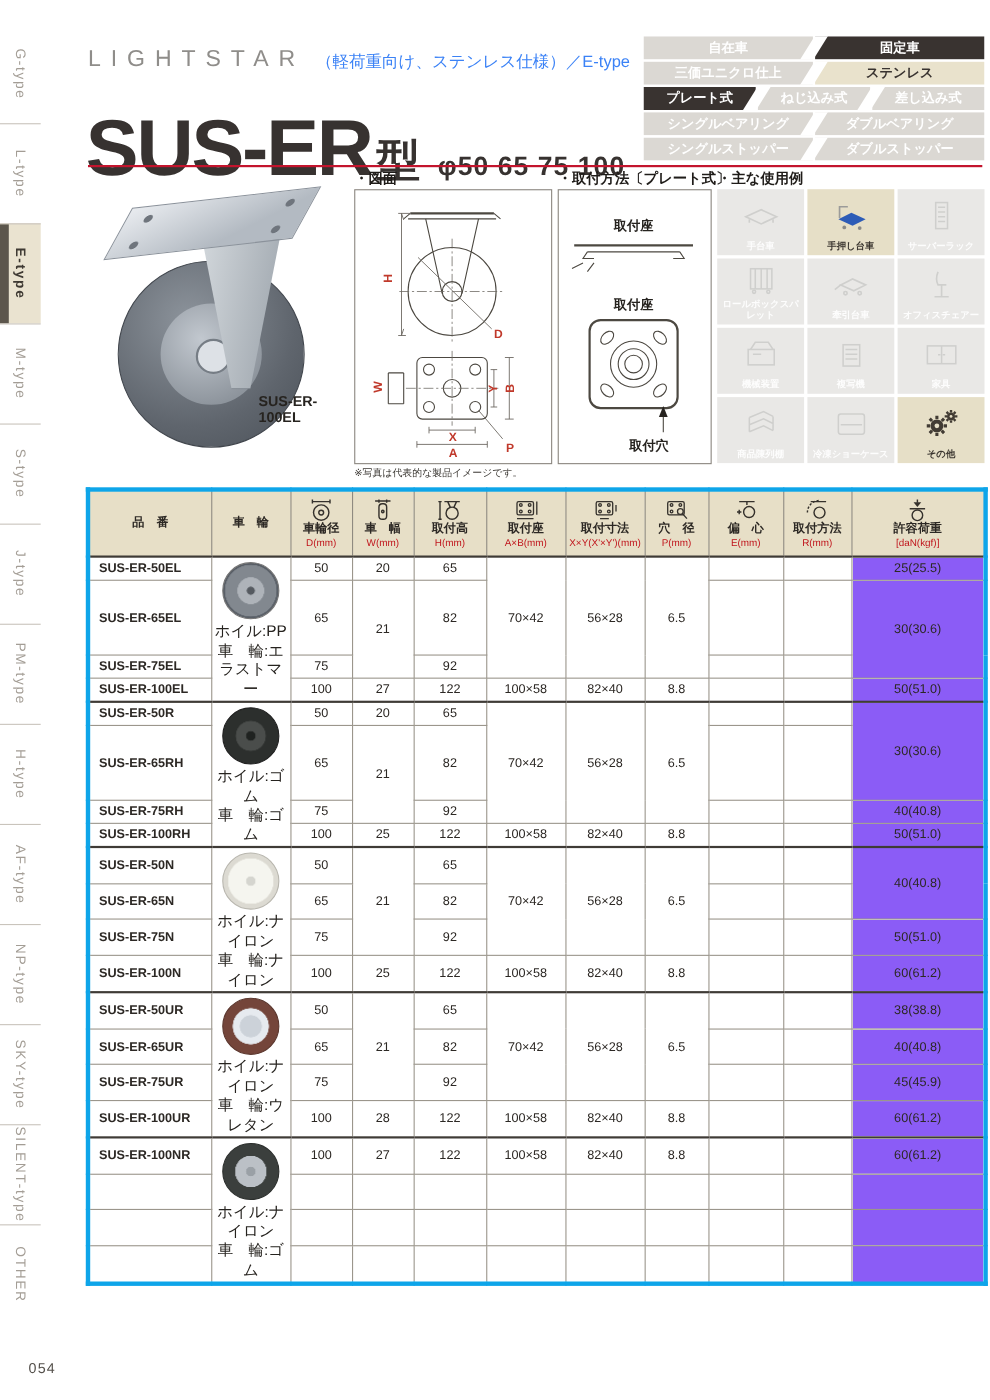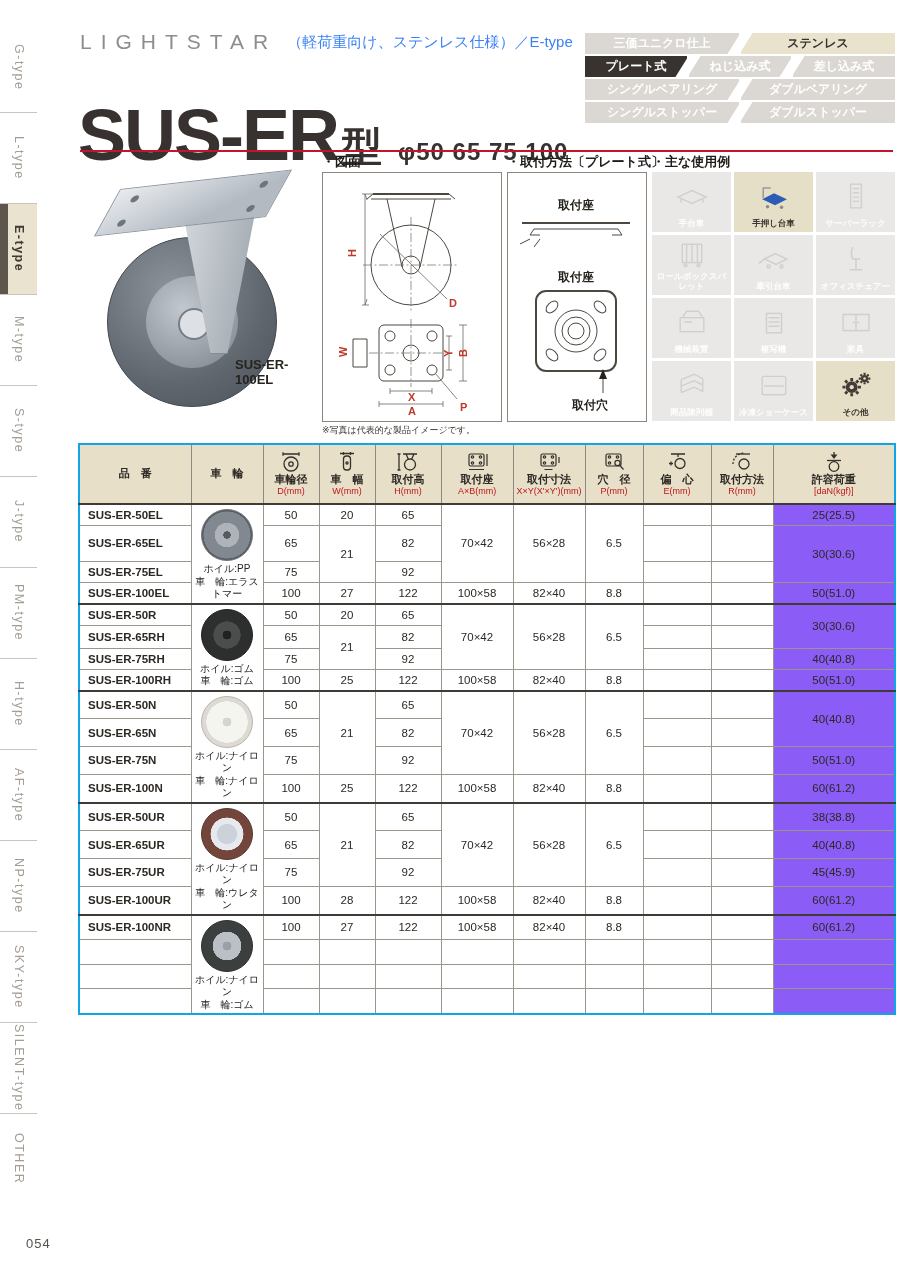--- a/index.html
+++ b/index.html
@@ -10,21 +10,21 @@
   .sidebar{position:absolute;left:0;top:22px;width:37px;}
   .side-item{position:relative;height:90px;display:flex;align-items:center;justify-content:center;}
   .side-item + .side-item{border-top:1px solid #c9c4bc;}
   .side-label{writing-mode:vertical-rl;text-orientation:sideways;font-size:12.5px;
               color:#a39d95;letter-spacing:1.5px;}
   .side-item.active{background:#eae3d0;}
   .side-item.active::before{content:"";position:absolute;left:0;top:0;bottom:0;width:8px;background:#5c564c;}
   .side-item.active .side-label{color:#3f3a33;font-weight:700;position:relative;}
 
   
-  .brand-line{position:absolute;left:80px;top:30px;display:flex;align-items:center;gap:10px;}
+  .brand-line{position:absolute;left:80px;top:42px;display:flex;align-items:flex-end;gap:10px;}
   .brand-series{font-size:21px;font-weight:500;letter-spacing:9px;color:#8f8d8a;}
   .brand-note{font-size:15px;color:#3b82f6;}
   .title-line{position:absolute;left:78px;top:52px;display:flex;align-items:baseline;}
   .model{font-size:72px;font-weight:800;letter-spacing:-2px;color:#373230;line-height:1.2;margin-top:40px;}
   .model-suffix{font-size:40px;font-weight:800;color:#373230;margin-left:4px;}
   .sizes{font-size:24px;font-weight:700;color:#373230;margin-left:16px;letter-spacing:1px;}
   .red-rule{position:absolute;left:80px;top:150px;width:813px;height:2px;background:#c3142d;}
 
   
   .spec-matrix{position:absolute;left:585px;top:33px;width:310px;}
@@ -76,39 +76,39 @@
               grid-template-columns:repeat(3,79px);grid-auto-rows:60px;gap:3px;}
   .u-tile{background:#e9e8e6;display:flex;flex-direction:column;align-items:center;justify-content:flex-end;
           padding-bottom:3px;box-sizing:border-box;}
   .u-tile.active{background:#e6dfc7;}
   .u-icon{flex:1;display:flex;align-items:center;justify-content:center;width:100%;}
   .u-label{font-size:8.5px;font-weight:700;color:#fdfdfd;text-align:center;line-height:1.15;padding:0 2px;}
   .u-tile.active .u-label{color:#3a352f;}
 
   
   .spec-table{position:absolute;left:78px;top:443px;width:816px;border-collapse:collapse;table-layout:fixed;
-              border:2px solid #0ea5e9;}
+              border:4px solid #0ea5e9;}
   .spec-table th{background:#e7dfc7;border:1px solid #8f8a80;border-bottom:2px solid #3f3b36;
                  height:56px;padding:1px 0;vertical-align:middle;}
   .h-icon{height:22px;display:flex;align-items:center;justify-content:center;}
   .h-label{font-size:11px;font-weight:700;color:#2c2824;line-height:1.2;}
   .h-sub{font-size:9px;font-weight:400;color:#c0151c;line-height:1.2;}
   .spec-table td{border:1px solid #9b968c;height:20px;text-align:center;font-size:11.5px;
                  color:#2c2824;background:#fff;padding:0 2px;overflow:hidden;}
   .spec-table td.part{text-align:left;padding-left:8px;font-weight:700;font-size:11.5px;}
   .spec-table td.load{background:#8b5cf6;}
   .spec-table tr.group-start td{border-top:2px solid #3f3b36;}
   td.wheel-cell{vertical-align:middle;padding:2px 1px;}
   .wheel-art{width:50px;height:50px;border-radius:50%;margin:2px auto 2px;border:1px solid #777;}
   .w-elastomer{background:radial-gradient(circle,#555a60 0 10%,#aeb3b9 11% 34%,#82888f 35% 66%,#585e66 67% 100%);}
   .w-rubber{background:radial-gradient(circle,#1f2220 0 12%,#4a4d4b 13% 38%,#2c2f2d 39% 100%);border-color:#222;}
   .w-nylon{background:radial-gradient(circle,#d5d5cf 0 12%,#f5f5ef 13% 58%,#dcdad2 59% 100%);border-color:#b8b6ae;}
   .w-urethane{background:radial-gradient(circle,#ccd2d9 0 28%,#e6eaef 29% 46%,#74453a 47% 100%);border-color:#5c382f;}
   .w-nylon-rubber{background:radial-gradient(circle,#9aa0a6 0 12%,#bbc0c6 13% 40%,#3b3f3d 41% 100%);border-color:#2c2f2d;}
-  .wheel-caption{font-size:10px;line-height:1.25;color:#26231f;text-align:center;}
+  .wheel-caption{font-size:14px;line-height:1.25;color:#26231f;text-align:center;}
 
   .page-number{position:absolute;left:26px;top:1236px;font-size:13px;color:#55514c;letter-spacing:1px;}
 </style>
 </head>
 <body>
 
 <div class="page">
 
   <nav class="sidebar" id="sidebar">
       <div class="side-item">
@@ -159,20 +159,25 @@
 
   <div class="title-line">
     <span class="model">SUS-ER</span>
     <span class="model-suffix">型</span>
     <span class="sizes">φ50 65 75 100</span>
   </div>
 
   <div class="red-rule"></div>
 
   <div class="spec-matrix" id="spec-matrix">
+      <div class="matrix-row">
+        <div class="matrix-cell inactive">自在車</div>
+        <span class="matrix-slash"></span>
+        <div class="matrix-cell dark">固定車</div>
+      </div>
       <div class="matrix-row">
         <div class="matrix-cell inactive">三価ユニクロ仕上</div>
         <span class="matrix-slash"></span>
         <div class="matrix-cell beige">ステンレス</div>
       </div>
       <div class="matrix-row">
         <div class="matrix-cell dark">プレート式</div>
         <span class="matrix-slash"></span>
         <div class="matrix-cell inactive">ねじ込み式</div>
         <span class="matrix-slash"></span>

